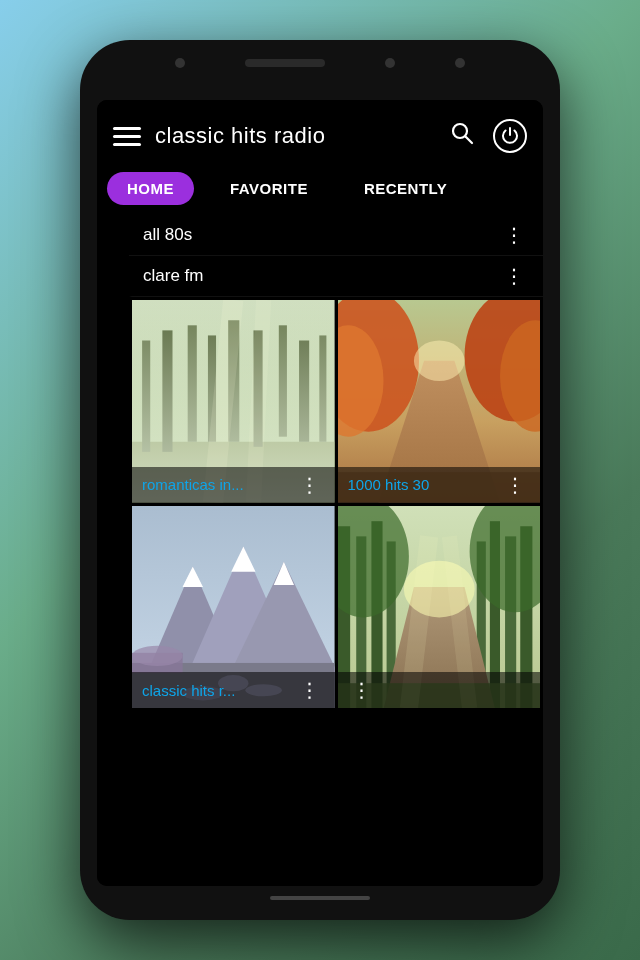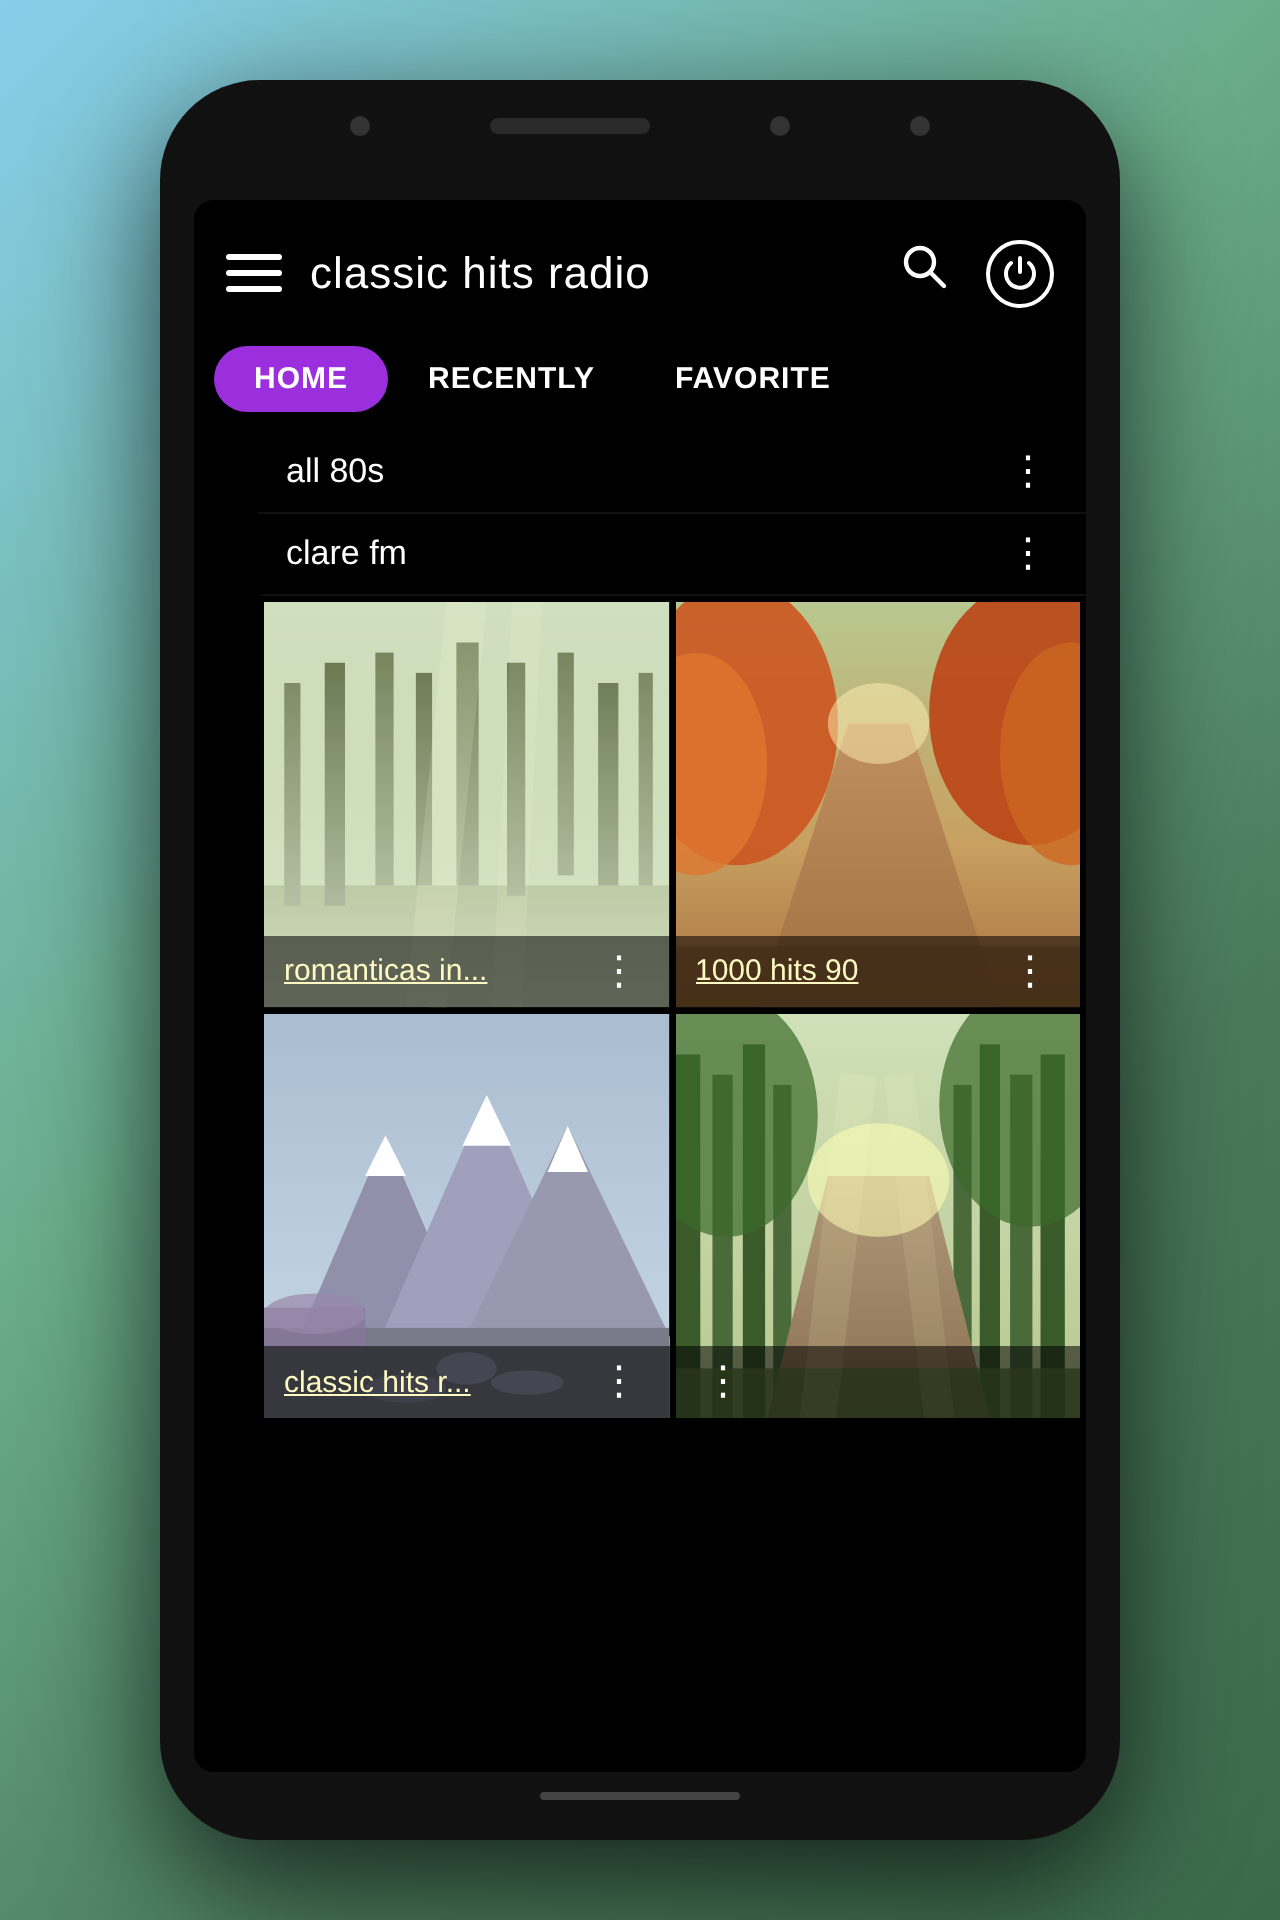--- a/index.html
+++ b/index.html
@@ -124,21 +124,21 @@
       align-items: center;
       justify-content: center;
     }
 
     
     .tabs {
       background: #000;
       display: flex;
       align-items: flex-start;
       padding: 0 10px 10px 10px;
-      gap: 0;
+      gap: 16px;
       flex-shrink: 0;
     }
 
     .tab {
       padding: 8px 20px;
       color: white;
       font-size: 15px;
       font-weight: 600;
       cursor: pointer;
       letter-spacing: 0.5px;
@@ -217,27 +217,26 @@
       left: 0;
       right: 0;
       background: rgba(0,0,0,0.55);
       display: flex;
       align-items: center;
       padding: 8px 10px;
     }
 
     .grid-item-name {
       flex: 1;
-      color: #fef9c3;
+      color: #0ea5e9;
       font-size: 15px;
       font-weight: 500;
       white-space: nowrap;
       overflow: hidden;
       text-overflow: ellipsis;
-      text-decoration: underline;
     }
 
     .phone-bottom {
       padding-top: 10px;
       display: flex;
       justify-content: center;
     }
     .home-indicator {
       width: 100px;
       height: 4px;
@@ -277,22 +276,22 @@
       <span class="header-power">
         <svg width="18" height="18" viewBox="0 0 18 18" fill="none">
           <path d="M9 1v7" stroke="white" stroke-width="2" stroke-linecap="round"></path>
           <path d="M13.5 3.5A7 7 0 1 1 4.5 3.5" stroke="white" stroke-width="2" stroke-linecap="round" fill="none"></path>
         </svg>
       </span>
     </div>
 
     <div class="tabs">
       <div class="tab active">HOME</div>
+      <div class="tab">FAVORITE</div>
       <div class="tab">RECENTLY</div>
-      <div class="tab">FAVORITE</div>
     </div>
 
     <div class="content">
 
       <div class="radio-row">
         <span class="radio-row-name">all 80s</span>
         <span class="three-dots">⋮</span>
       </div>
       <div class="radio-row" style="border-left: 3px solid transparent; padding-left: 11px; gap: 44px;">
         <span class="radio-row-name">clare fm</span>
@@ -360,21 +359,21 @@
             <ellipse cx="10" cy="80" rx="35" ry="55" fill="#dd7730" opacity="0.8"></ellipse>
 
             <ellipse cx="175" cy="55" rx="50" ry="65" fill="#bb4415" opacity="0.9"></ellipse>
             <ellipse cx="195" cy="75" rx="35" ry="55" fill="#cc6620" opacity="0.8"></ellipse>
 
             <ellipse cx="100" cy="60" rx="25" ry="20" fill="rgba(255,240,180,0.5)"></ellipse>
 
             <rect y="170" width="200" height="30" fill="#996633" opacity="0.7"></rect>
           </svg>
           <div class="grid-item-footer">
-            <span class="grid-item-name">1000 hits 90</span>
+            <span class="grid-item-name">1000 hits 30</span>
             <span class="three-dots">⋮</span>
           </div>
         </div>
 
         <div class="grid-item">
           <svg class="img-mountain-snow" viewBox="0 0 200 200" xmlns="http://www.w3.org/2000/svg">
             <defs>
               <linearGradient id="skyG3" x1="0" y1="0" x2="0" y2="1">
                 <stop offset="0%" stop-color="#aabdd0"></stop>
                 <stop offset="100%" stop-color="#c8d8e8"></stop>

